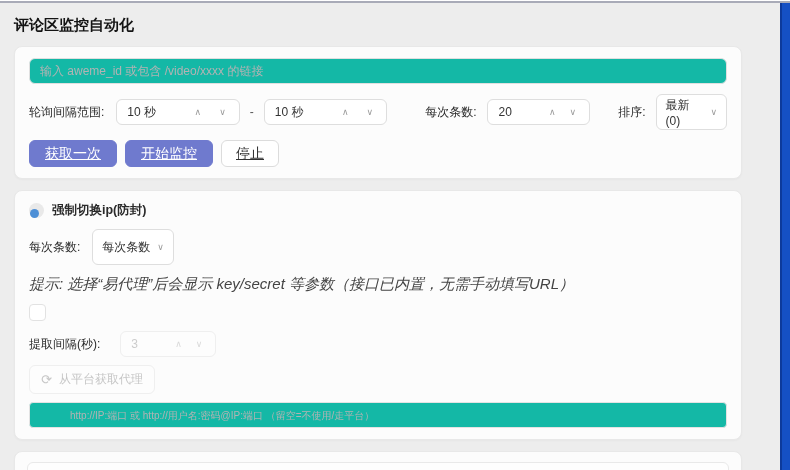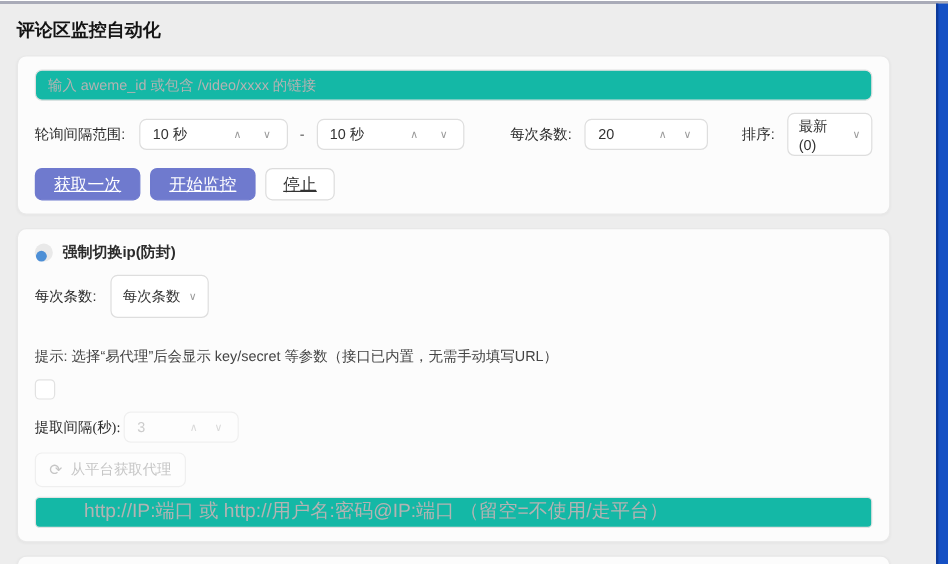--- a/index.html
+++ b/index.html
@@ -48,33 +48,33 @@
     border:1px solid #dedede;border-radius:6px;color:#333;padding:0 11px;
     display:inline-flex;align-items:center;cursor:pointer;}
   .gap8{width:8px;}
   
   .panel-head{display:flex;align-items:center;}
   .globe-icon{width:15px;height:15px;border-radius:50%;background:#e9e9e9;
     position:relative;margin-right:8px;flex:0 0 auto;}
   .globe-icon:after{content:"";position:absolute;left:1px;bottom:0;width:9px;height:9px;
     border-radius:50%;background:#4d8fd6;}
   .panel-title{font-size:12.5px;color:#2b2b2b;font-weight:bold;}
-  .tip{font-size:12px;color:#444;margin-top:24px;}
+  .tip{font-size:15px;color:#444;margin-top:10px;font-style:italic;}
   .check-row{display:flex;align-items:center;margin-top:10px;}
   .checkbox{width:15px;height:15px;border:1px solid #e2e2e2;border-radius:4px;
     background:#fff;margin-right:9px;flex:0 0 auto;cursor:pointer;}
   .lbl-disabled{font-size:12px;color:#c2c2c2;}
   .spinner.disabled{border-color:#efefef;background:#fdfdfd;}
   .spinner.disabled .spin-value{color:#cccccc;}
   .spinner.disabled .spin-btn{color:#d9d9d9;}
   .btn-disabled{height:27px;border:1px solid #efefef;border-radius:6px;background:#fdfdfd;
     color:#c6c6c6;font-size:12px;display:inline-flex;align-items:center;padding:0 11px;}
   .btn-disabled .refresh{font-size:13px;margin-right:7px;color:#c6c6c6;}
   .proxy-input-row{margin-top:17px;}
-  .proxy-input{height:26px;border:1px solid #e3e3e3;border-radius:4px;font-size:16px;padding-left:40px;}
+  .proxy-input{height:26px;border:1px solid #e3e3e3;border-radius:4px;font-size:10px;padding-left:40px;}
   
   .card.bottom{height:90px;padding:10px 12px;}
   .inner-box{height:70px;background:#fefefe;border:1px solid #e9e9e9;border-radius:6px;}
   .mt10{margin-top:10px;}
 </style>
 </head>
 <body>
 
 <div class="top-edge"></div>
 <div class="right-bar"></div>
@@ -137,21 +137,21 @@
       </div>
     </div>
 
     <div class="tip">提示: 选择“易代理”后会显示 key/secret 等参数（接口已内置，无需手动填写URL）</div>
 
     <div class="check-row">
       <span class="checkbox"></span>
     </div>
 
     <div class="row mt10">
-      <span class="lbl" style="margin-right:3px;font-family:Liberation Serif, serif;">提取间隔(秒):</span>
+      <span class="lbl" style="margin-right:20px;">提取间隔(秒):</span>
       <div class="spinner w2 disabled" style="width:96px;">
         <span class="spin-value">3</span>
         <span class="spin-btn">∧</span>
         <span class="spin-btn">∨</span>
       </div>
     </div>
 
     <div class="row mt10">
       <span class="btn-disabled">
         <span class="refresh">⟳</span>

